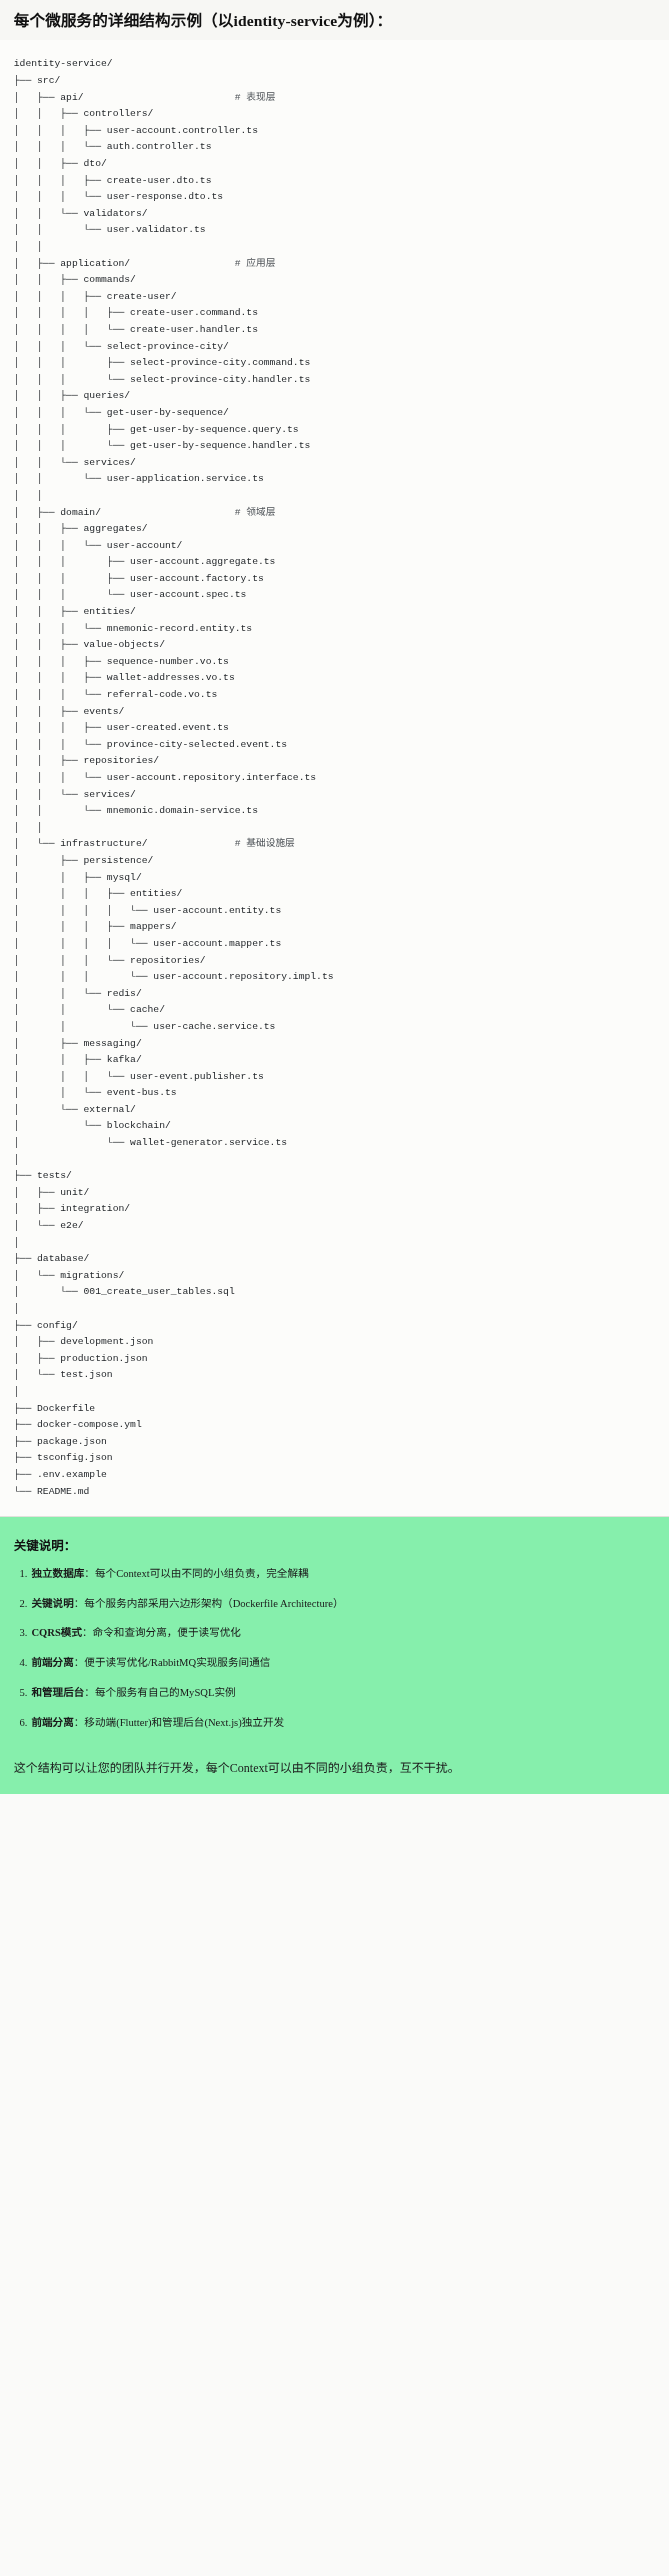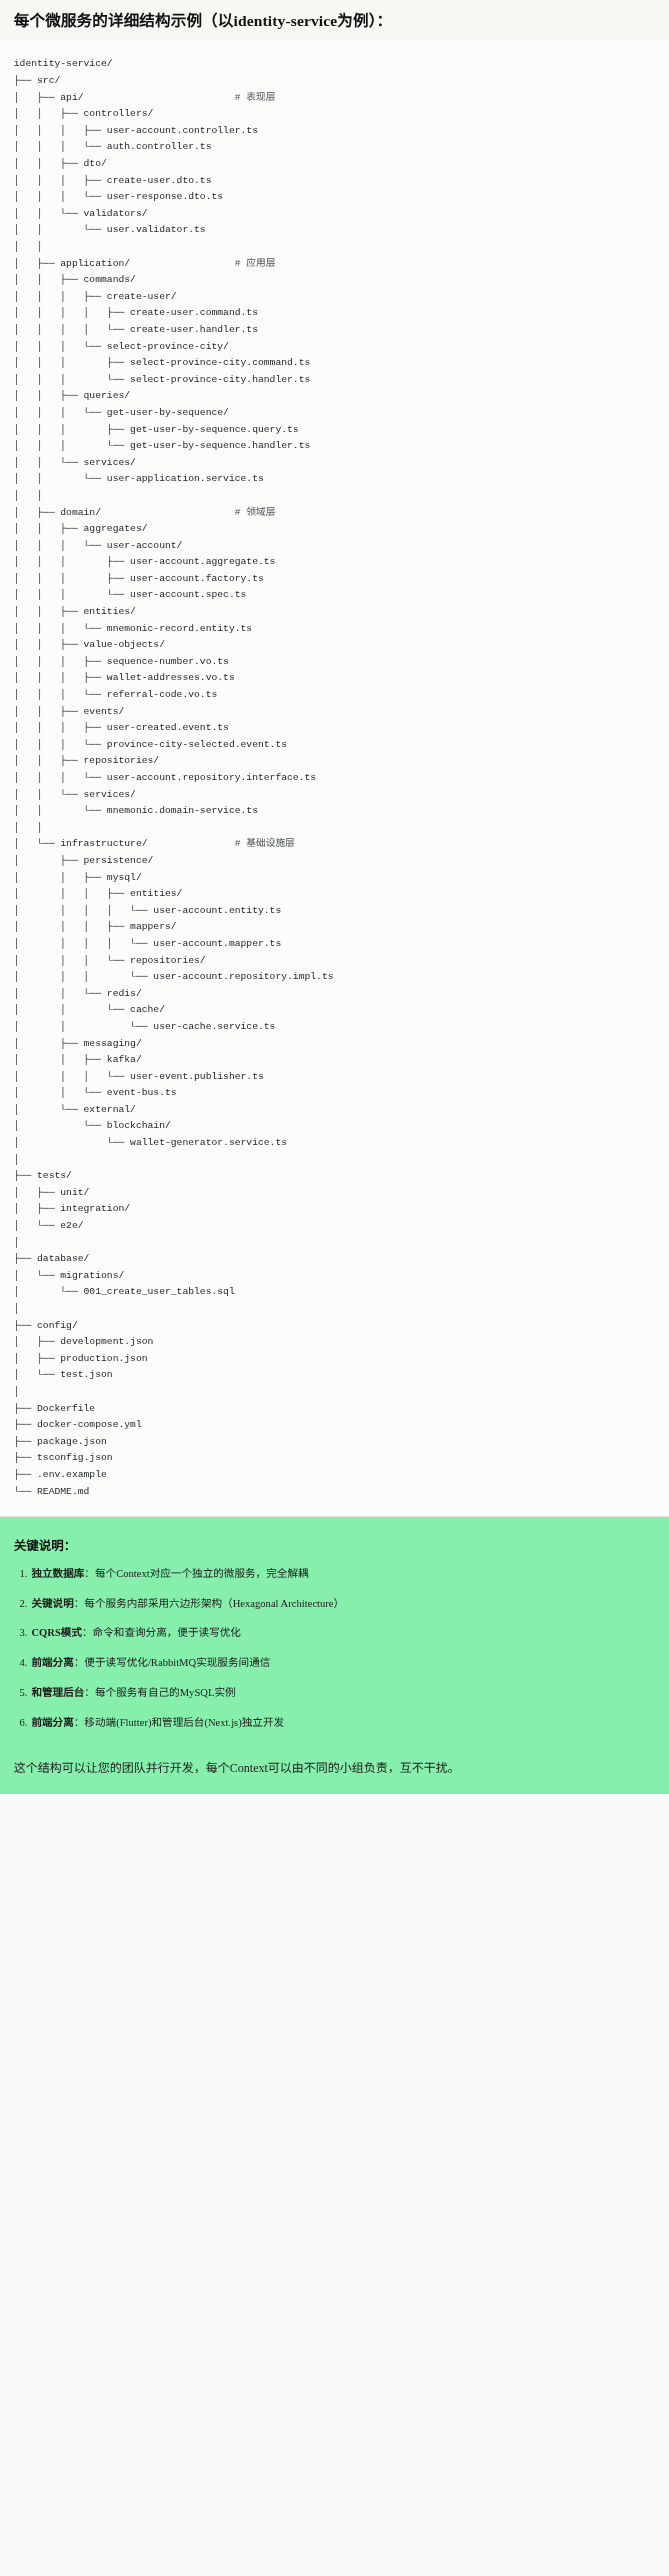--- a/index.html
+++ b/index.html
@@ -195,24 +195,24 @@
 ├── tsconfig.json
 ├── .env.example
 └── README.md</pre>
   </section>
   <hr class="rule">
 
   <section class="notes-block">
     <div class="notes-title">关键说明：</div>
     <ol class="notes-list">
       <li>
-        <b>独立数据库</b><span>：</span><span>每个Context对应一个独立的微服务，完全解耦</span>
-      </li>
-      <li>
-        <b>关键说明</b><span>：</span><span>每个服务内部采用六边形架构（Hexagonal Architecture）</span>
+        <b>独立数据库</b><span>：</span><span>每个Context可以由不同的小组负责，完全解耦</span>
+      </li>
+      <li>
+        <b>关键说明</b><span>：</span><span>每个服务内部采用六边形架构（Dockerfile Architecture）</span>
       </li>
       <li>
         <b>CQRS模式</b><span>：</span><span>命令和查询分离，便于读写优化</span>
       </li>
       <li>
         <b>前端分离</b><span>：</span><span>便于读写优化/RabbitMQ实现服务间通信</span>
       </li>
       <li>
         <b>和管理后台</b><span>：</span><span>每个服务有自己的MySQL实例</span>
       </li>

